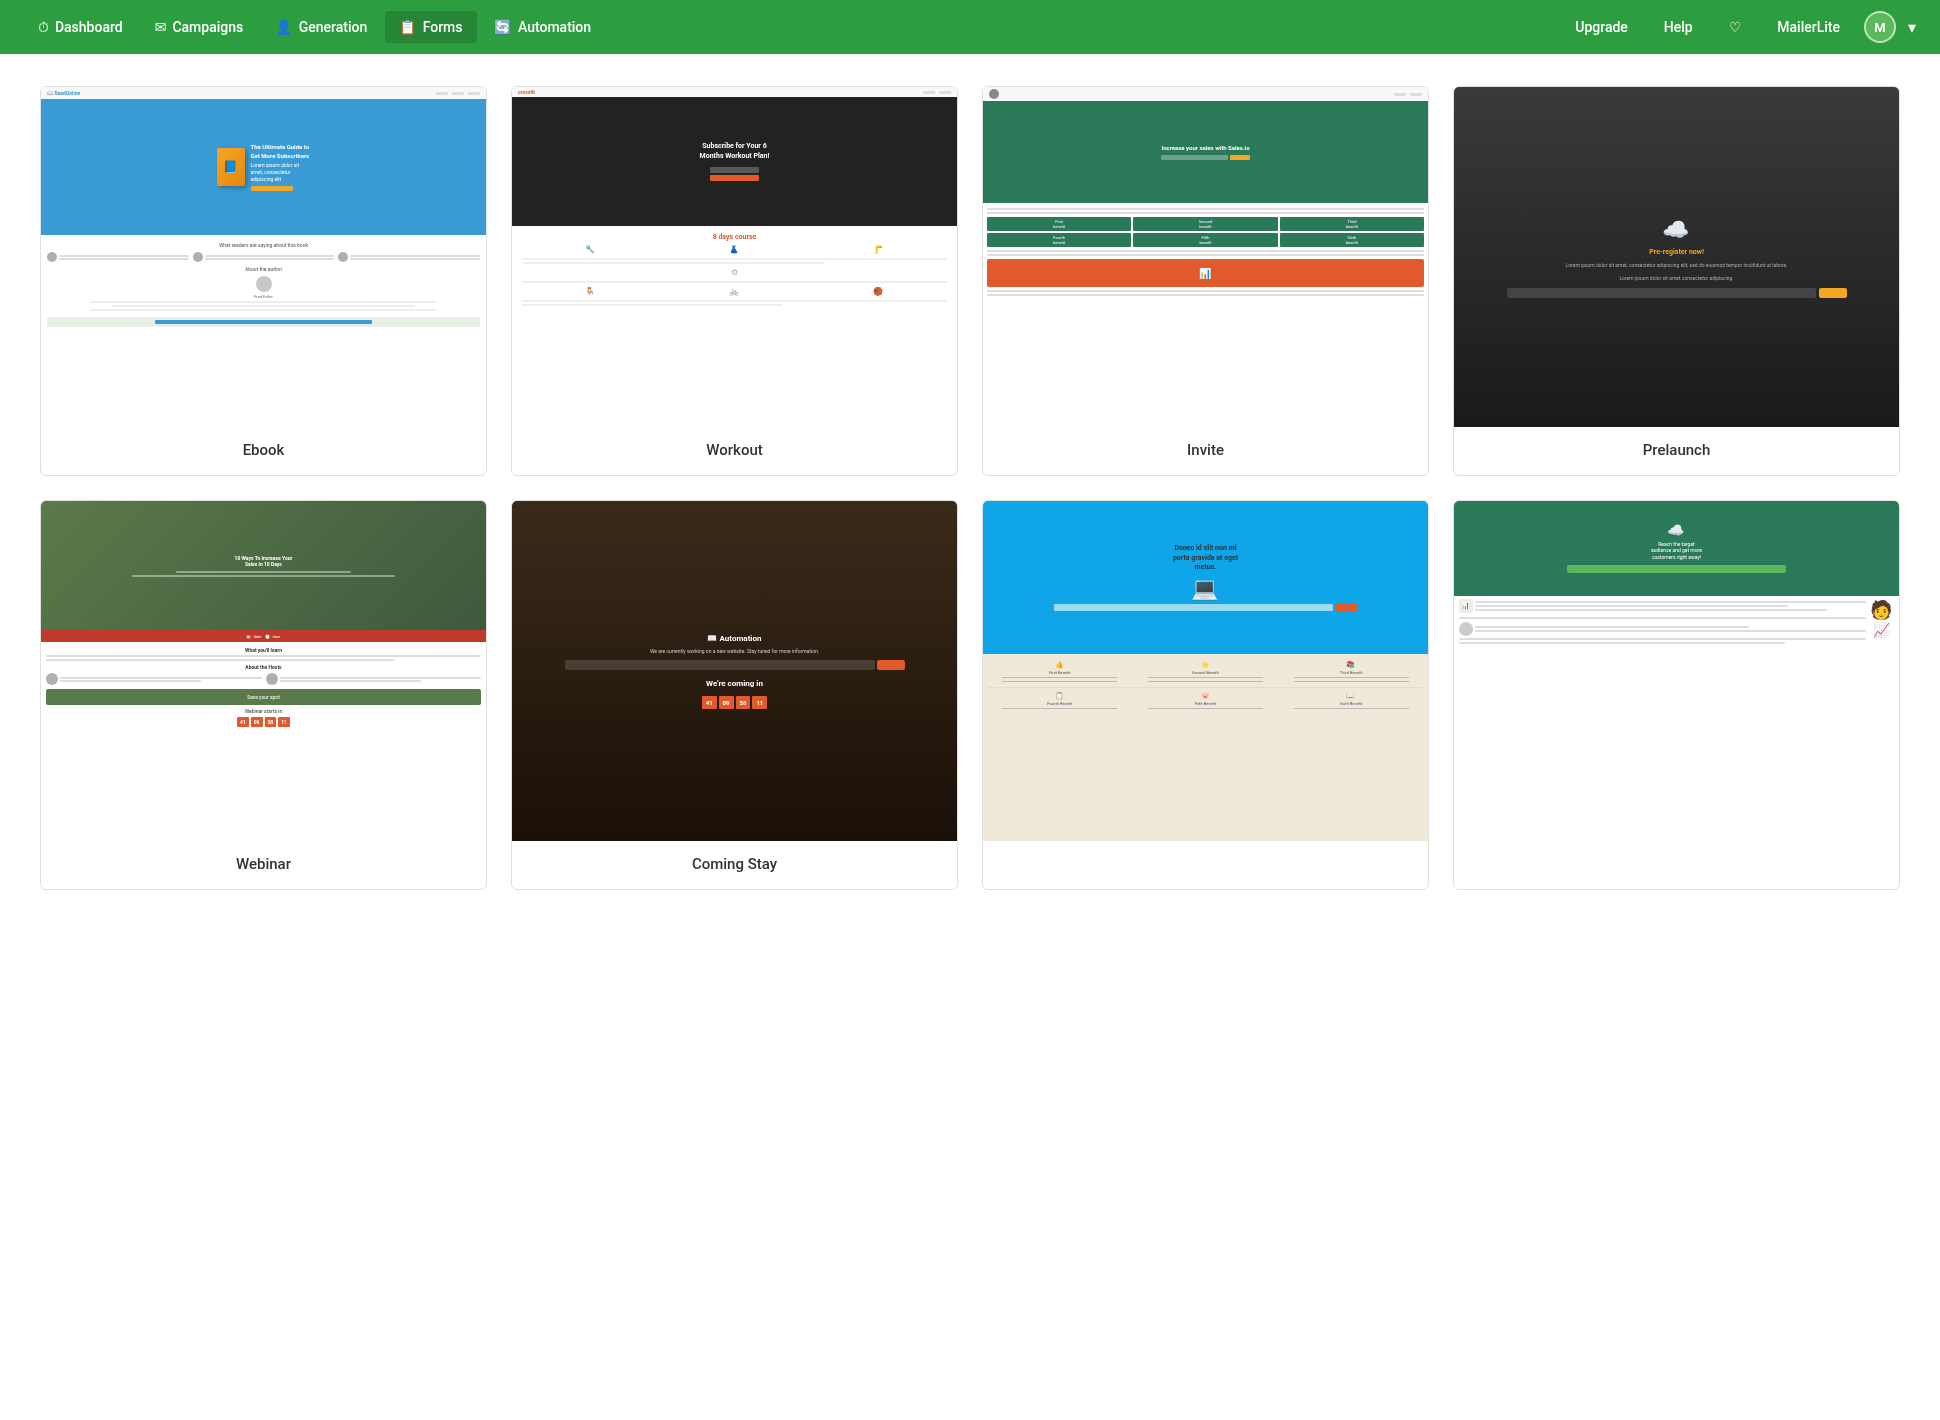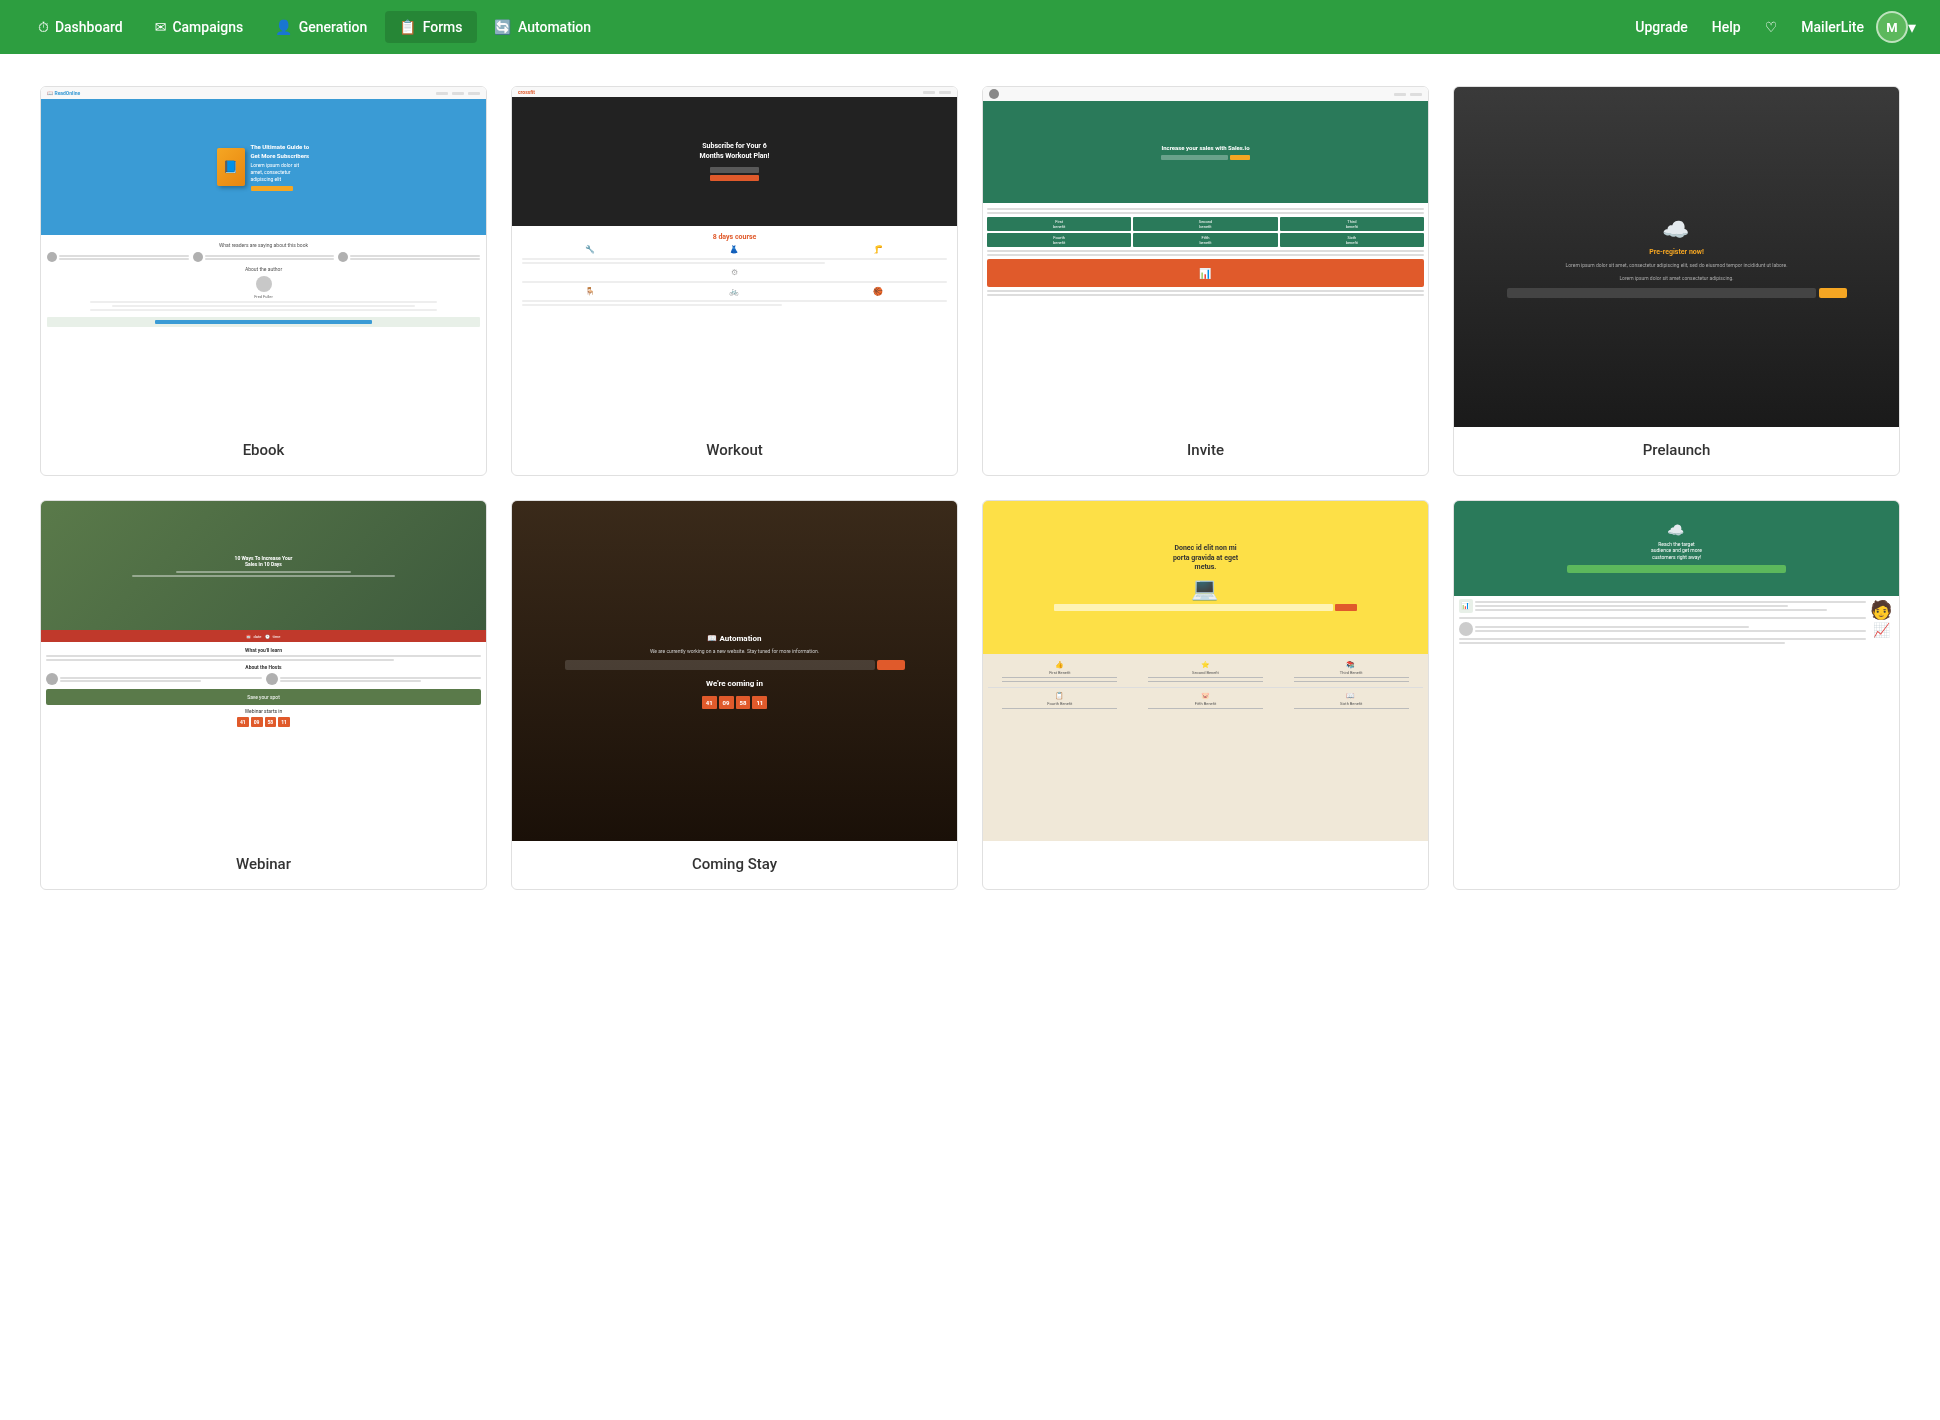--- a/index.html
+++ b/index.html
@@ -19,21 +19,21 @@
       padding: 8px 14px;
       border-radius: 4px;
       cursor: pointer;
       font-size: 14px;
       display: flex;
       align-items: center;
       gap: 6px;
       font-weight: 500;
     }
     .nav-item.active { background: rgba(0,0,0,0.15); }
-    .nav-right { margin-left: auto; display: flex; align-items: center; gap: 0; }
+    .nav-right { margin-left: auto; display: flex; align-items: center; gap: 12px; }
     .nav-icon-btn {
       color: #fff;
       padding: 6px 12px;
       cursor: pointer;
       font-size: 14px;
       display: flex;
       align-items: center;
       gap: 5px;
       font-weight: 500;
     }
@@ -161,21 +161,21 @@
     .coming-desc { color: #ccc; font-size: 5px; text-align: center; line-height: 1.4; max-width: 80%; }
     .coming-input-row { display: flex; gap: 2px; width: 80%; }
     .coming-input { flex: 1; height: 10px; background: rgba(255,255,255,0.15); border-radius: 2px; }
     .coming-btn { height: 10px; width: 28px; background: #e05a2b; border-radius: 2px; }
     .coming-banner { color: #fff; font-size: 8px; font-weight: bold; text-align: center; margin-top: 4px; }
     .coming-countdown { display: flex; gap: 2px; justify-content: center; margin-top: 3px; }
     .cc-block { background: #e05a2b; color: #fff; font-size: 6px; padding: 3px 4px; border-radius: 1px; font-weight: bold; }
 
     
     .lead-preview { background: #f0e8d8; }
-    .lead-hero { background: #fde047; height: 45%; display: flex; align-items: center; justify-content: center; padding: 6px; }
+    .lead-hero { background: #0ea5e9; height: 45%; display: flex; align-items: center; justify-content: center; padding: 6px; }
     .lead-body { flex: 1; padding: 3px 5px; background: #f0e8d8; }
     .lead-benefits2 { display: grid; grid-template-columns: 1fr 1fr 1fr; gap: 2px; margin: 4px 0; }
     .lead-benefit2 { display: flex; flex-direction: column; align-items: center; gap: 1px; }
     .lead-benefit2-icon { font-size: 7px; color: #666; }
 
     
     .product-preview { background: #fff; }
     .product-hero { height: 28%; background: #2a7a5a; display: flex; flex-direction: column; align-items: center; justify-content: center; padding: 4px; gap: 3px; }
     .product-icon { font-size: 14px; }
     .product-hero-text { color: #fff; font-size: 5px; text-align: center; line-height: 1.3; }

